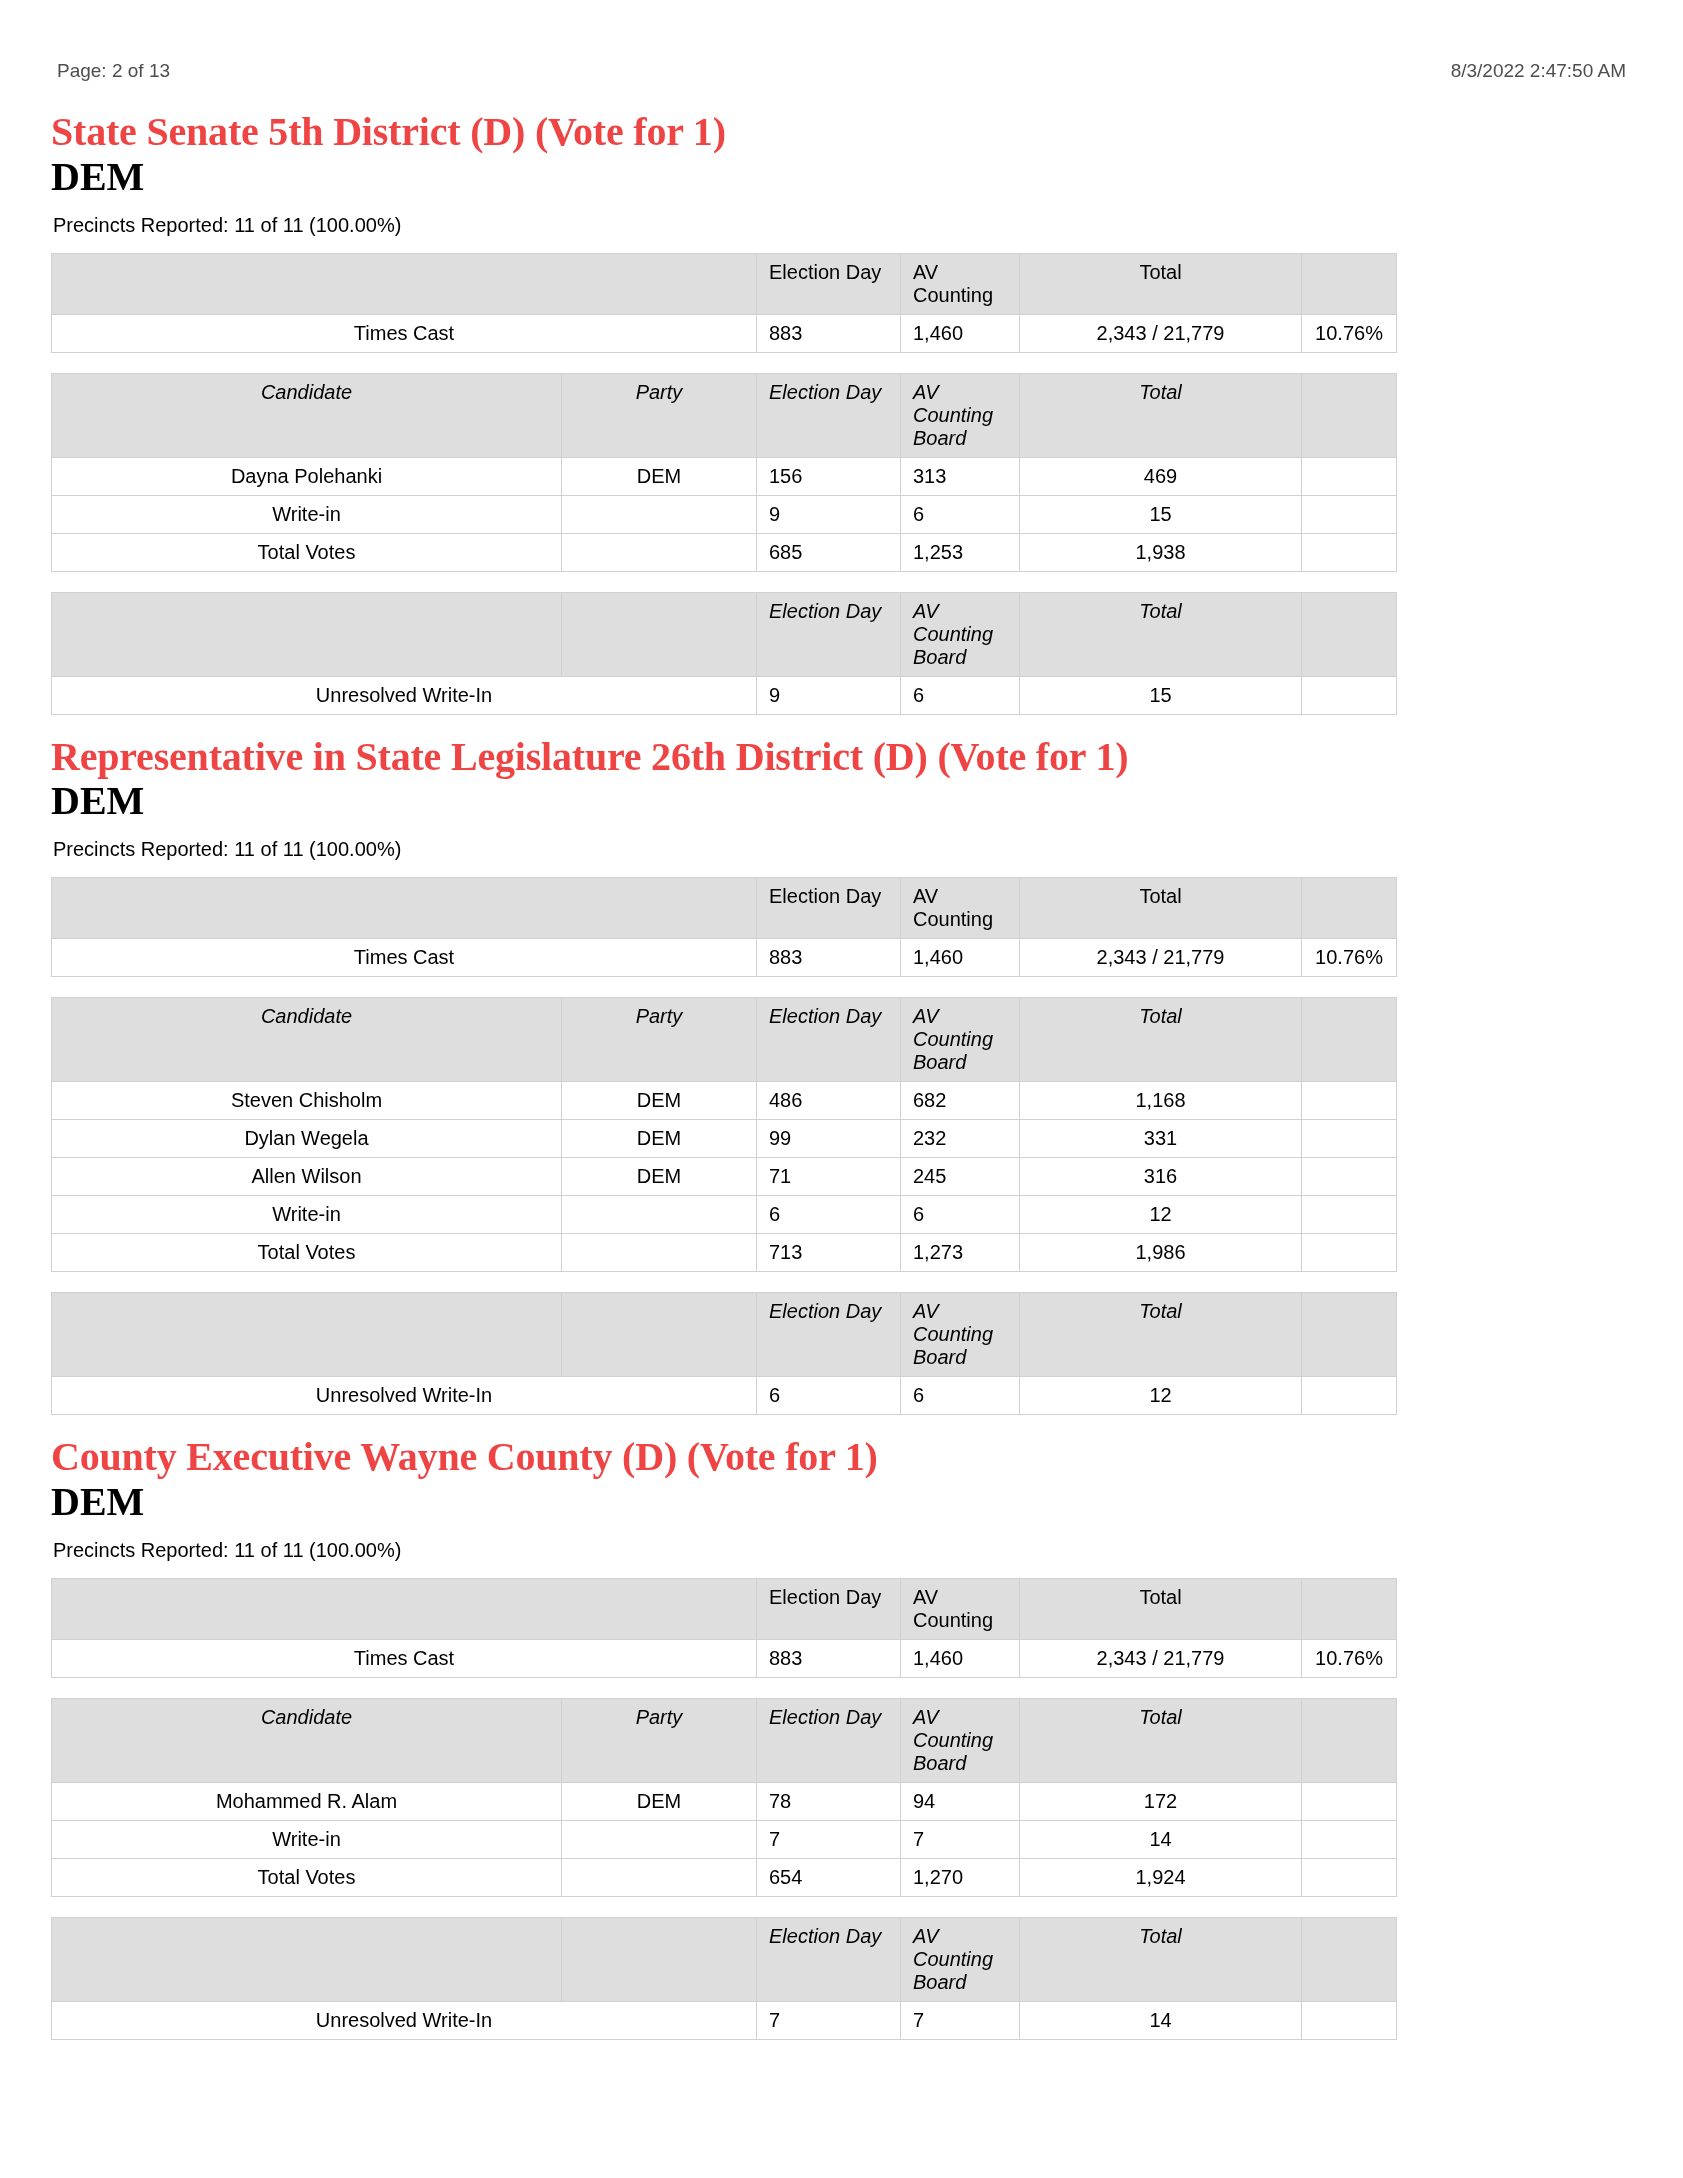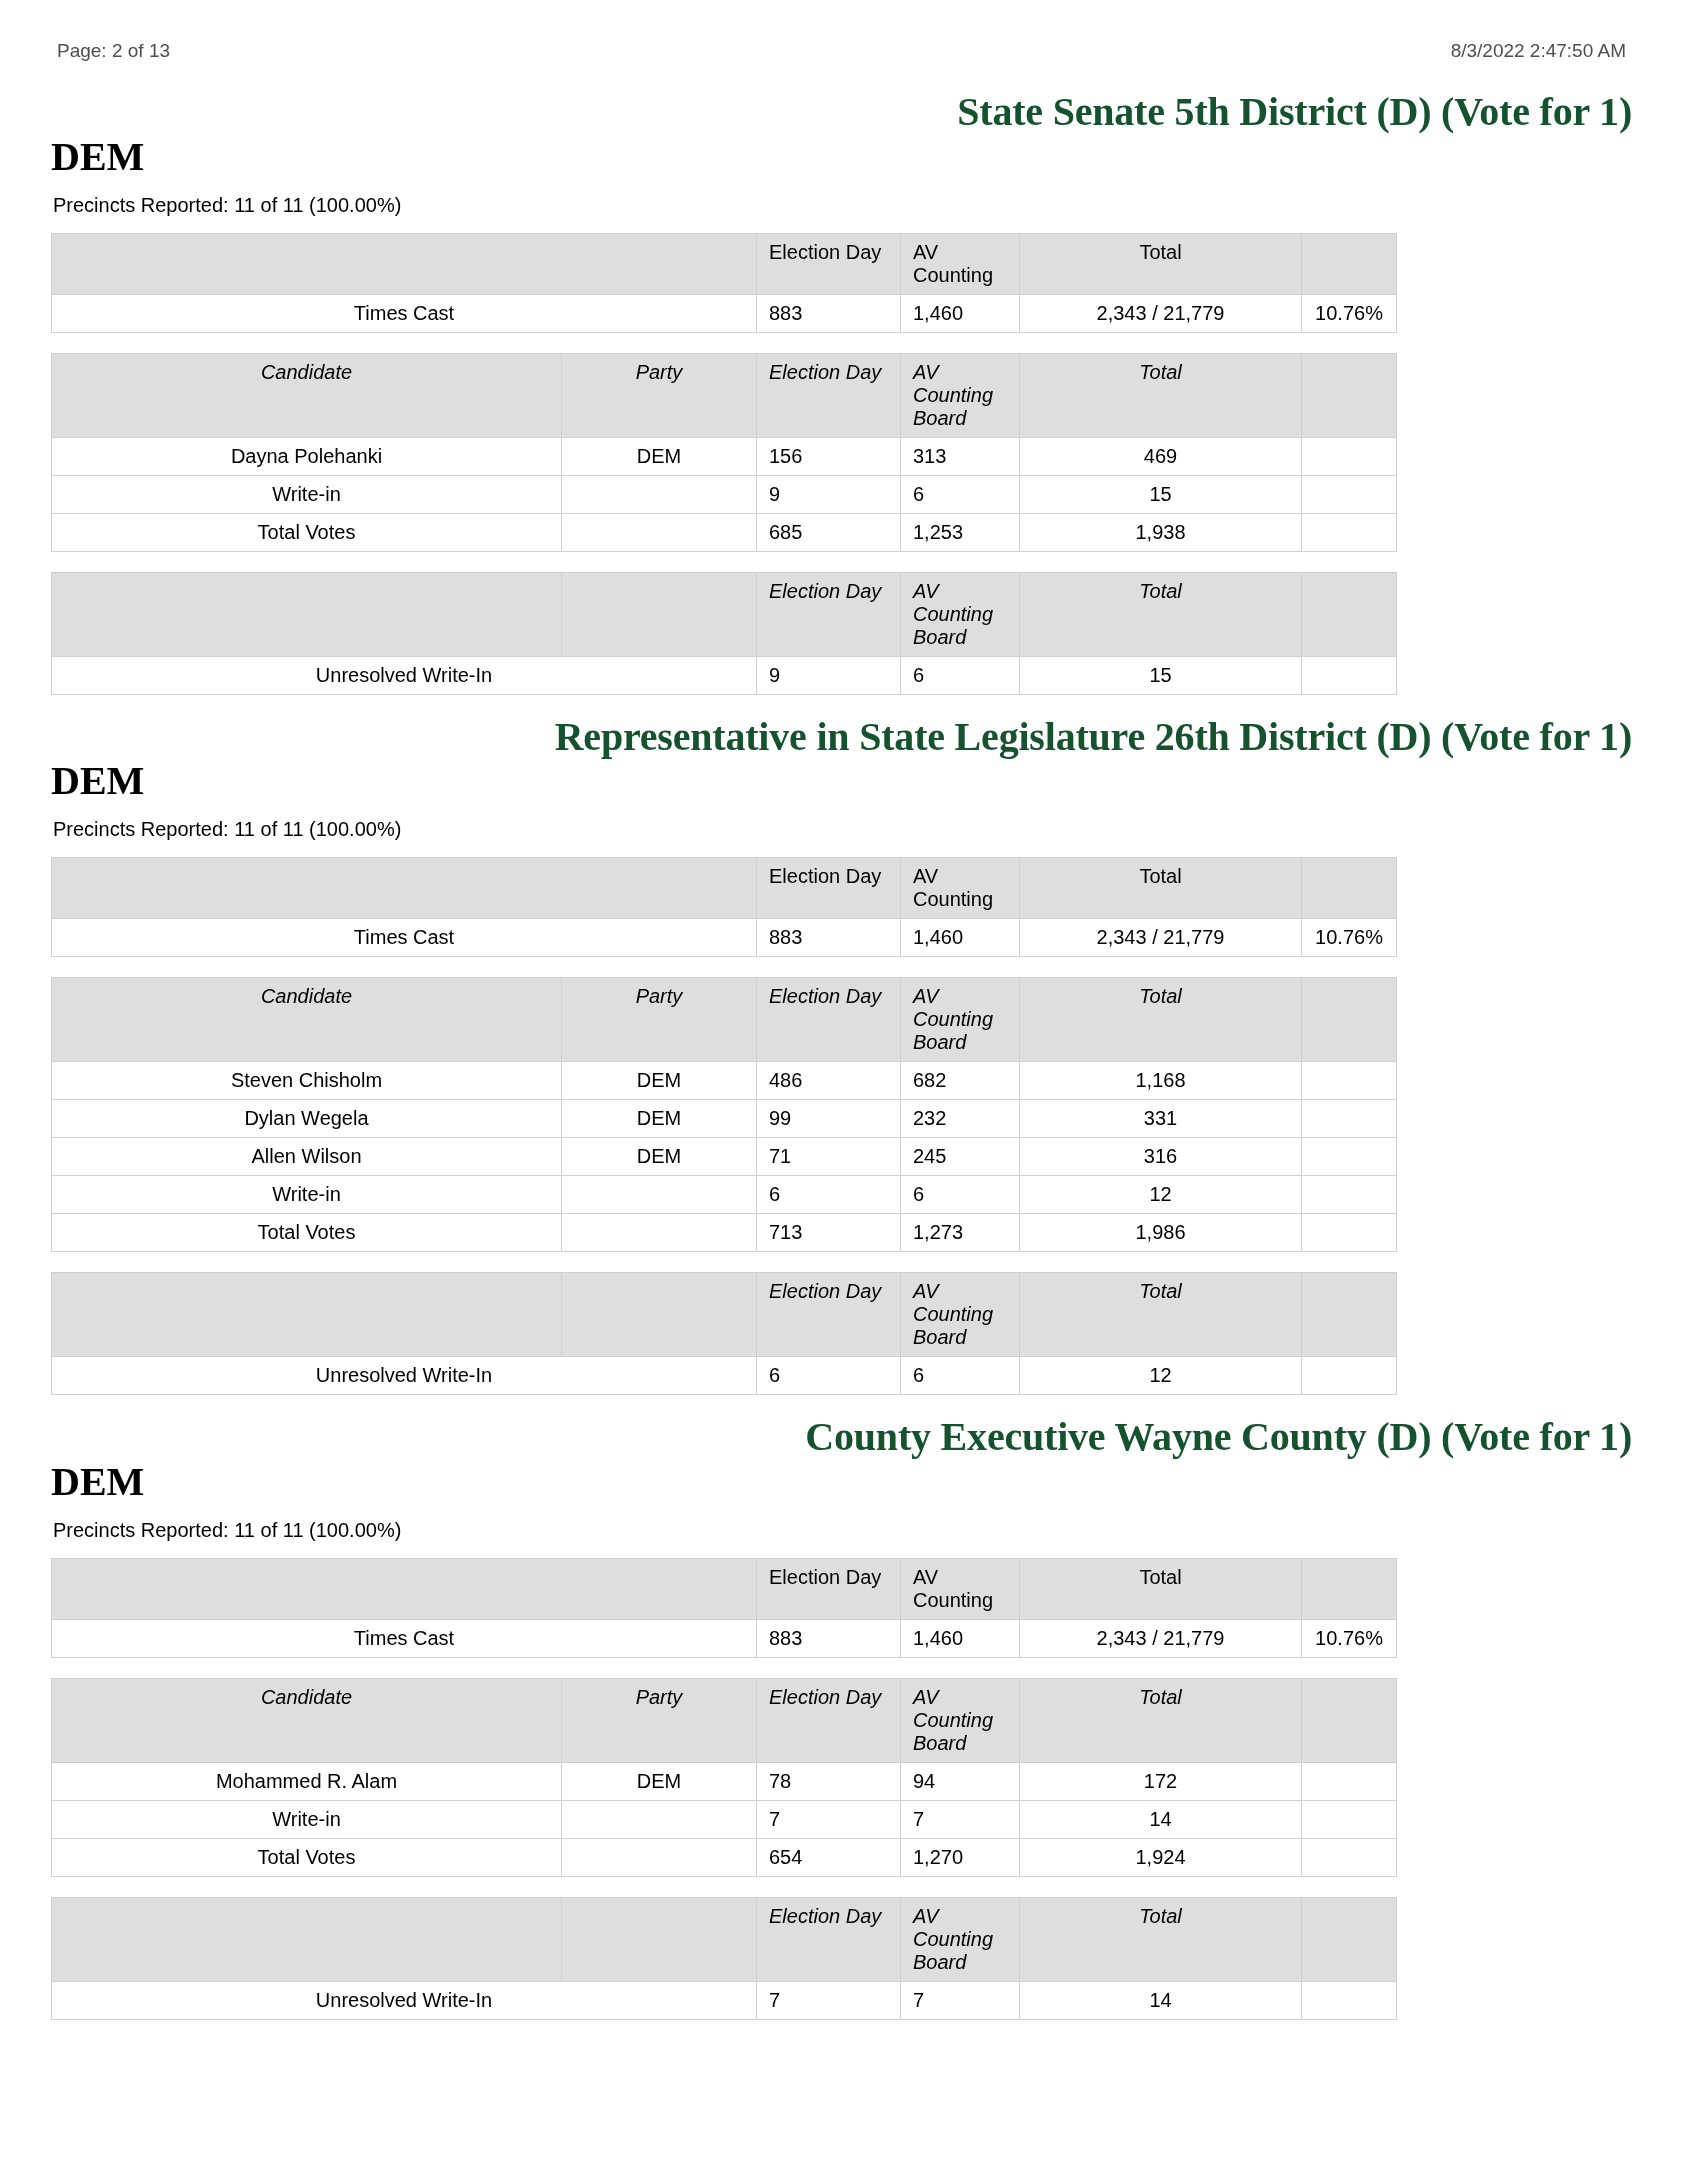--- a/index.html
+++ b/index.html
@@ -9,21 +9,21 @@
   }
   body {
     width: 1683px;
     height: 2178px;
     font-family: "Liberation Sans", sans-serif;
     color: #000000;
     position: relative;
     overflow: hidden;
   }
   .page {
-    padding: 40px 51px 0 51px;
+    padding: 60px 51px 0 51px;
     box-sizing: border-box;
     width: 1683px;
   }
   
   .page-header {
     display: flex;
     justify-content: space-between;
     align-items: baseline;
     font-size: 19px;
     color: #4d4d4d;
@@ -33,24 +33,23 @@
   .page-header .right { text-align: right; }
 
   
   .contest { margin-bottom: 4px; }
   .contest-title {
     font-family: "Liberation Serif", serif;
     font-weight: bold;
     font-size: 40px;
     line-height: 1.12;
     letter-spacing: -0.2px;
-    color: #14532d;
+    color: #ef4444;
     margin: 0 0 0 0;
     white-space: pre-line;
-    text-align: right;
   }
   .contest-party {
     font-family: "Liberation Serif", serif;
     font-weight: bold;
     font-size: 40px;
     line-height: 1.12;
     margin: 0 0 14px 0;
   }
   .precincts {
     font-size: 20px;

